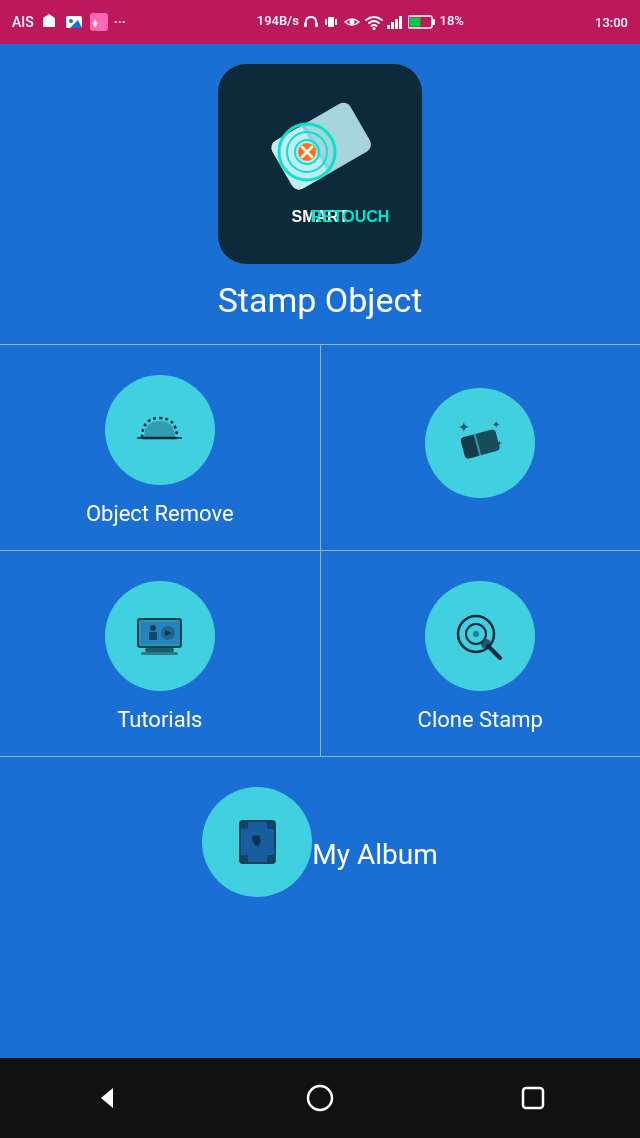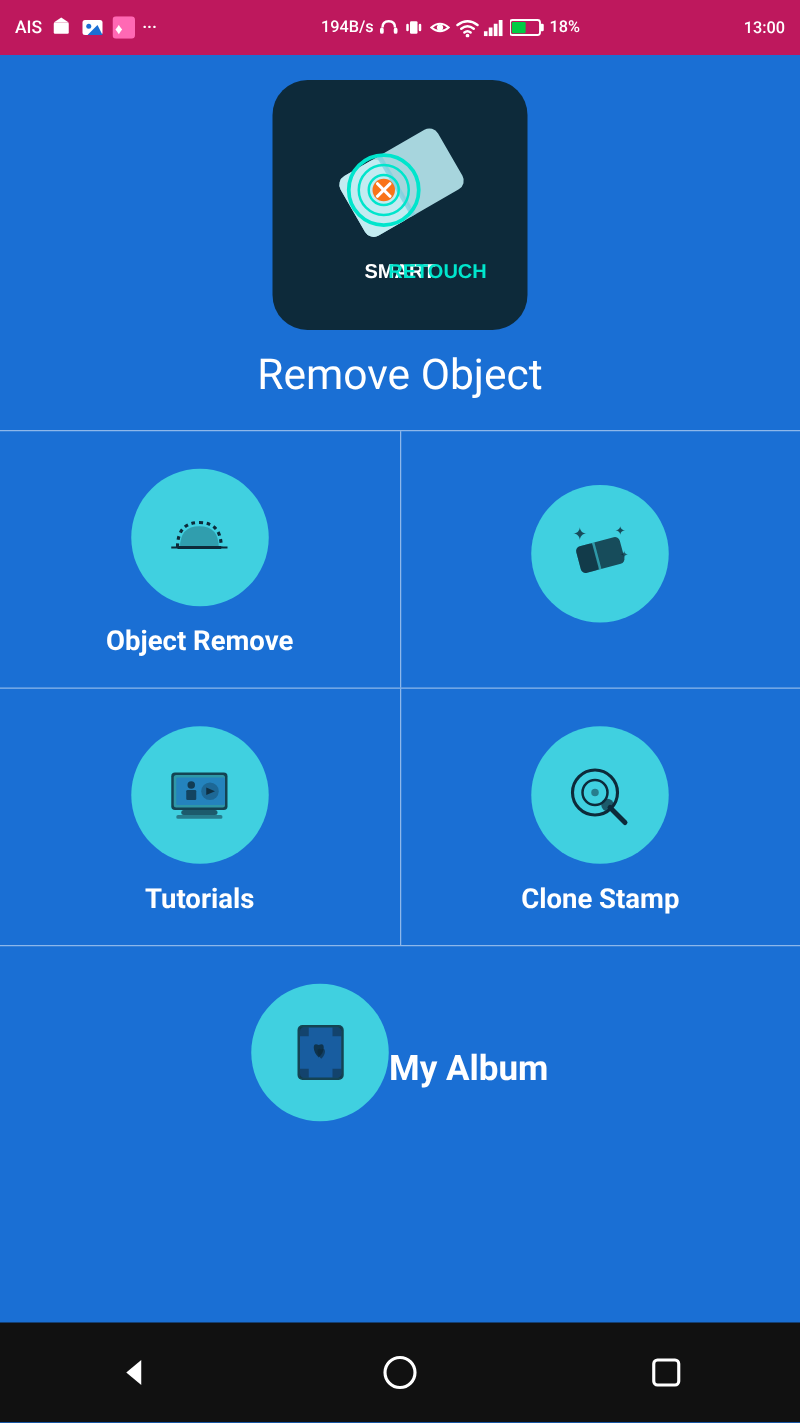--- a/index.html
+++ b/index.html
@@ -100,21 +100,21 @@
       background-color: #40d0e0;
       display: flex;
       align-items: center;
       justify-content: center;
       margin-bottom: 16px;
     }
 
     .grid-label {
       color: white;
       font-size: 22px;
-      font-weight: 700;
+      font-weight: 400;
       text-align: center;
     }
 
     
     .bottom-row {
       display: flex;
       justify-content: center;
       padding: 30px 10px 20px;
       flex-direction: row;
       align-items: center;
@@ -235,21 +235,21 @@
         <line x1="-5" y1="-5" x2="5" y2="5" stroke="white" stroke-width="2.5" stroke-linecap="round"></line>
         <line x1="5" y1="-5" x2="-5" y2="5" stroke="white" stroke-width="2.5" stroke-linecap="round"></line>
       </g>
 
       <text x="85" y="158" text-anchor="middle" font-size="16" font-weight="700" fill="white" font-family="Arial">SMART </text>
       <text x="115" y="158" text-anchor="middle" font-size="16" font-weight="700" fill="#00e5cc" font-family="Arial">RETOUCH</text>
     </svg>
   </div>
 </div>
 
-<div class="app-title">Remove Object</div>
+<div class="app-title">Stamp Object</div>
 
 <div class="menu-grid">
 
   <div class="grid-row">
 
     <div class="grid-cell">
       <div class="circle-icon">
         <svg width="65" height="65" viewBox="0 0 65 65">
 
           <path d="M15 40 Q15 20 32.5 20 Q50 20 50 40" stroke="#0d2a3a" stroke-width="2.5" fill="none" stroke-dasharray="3 3"></path>

